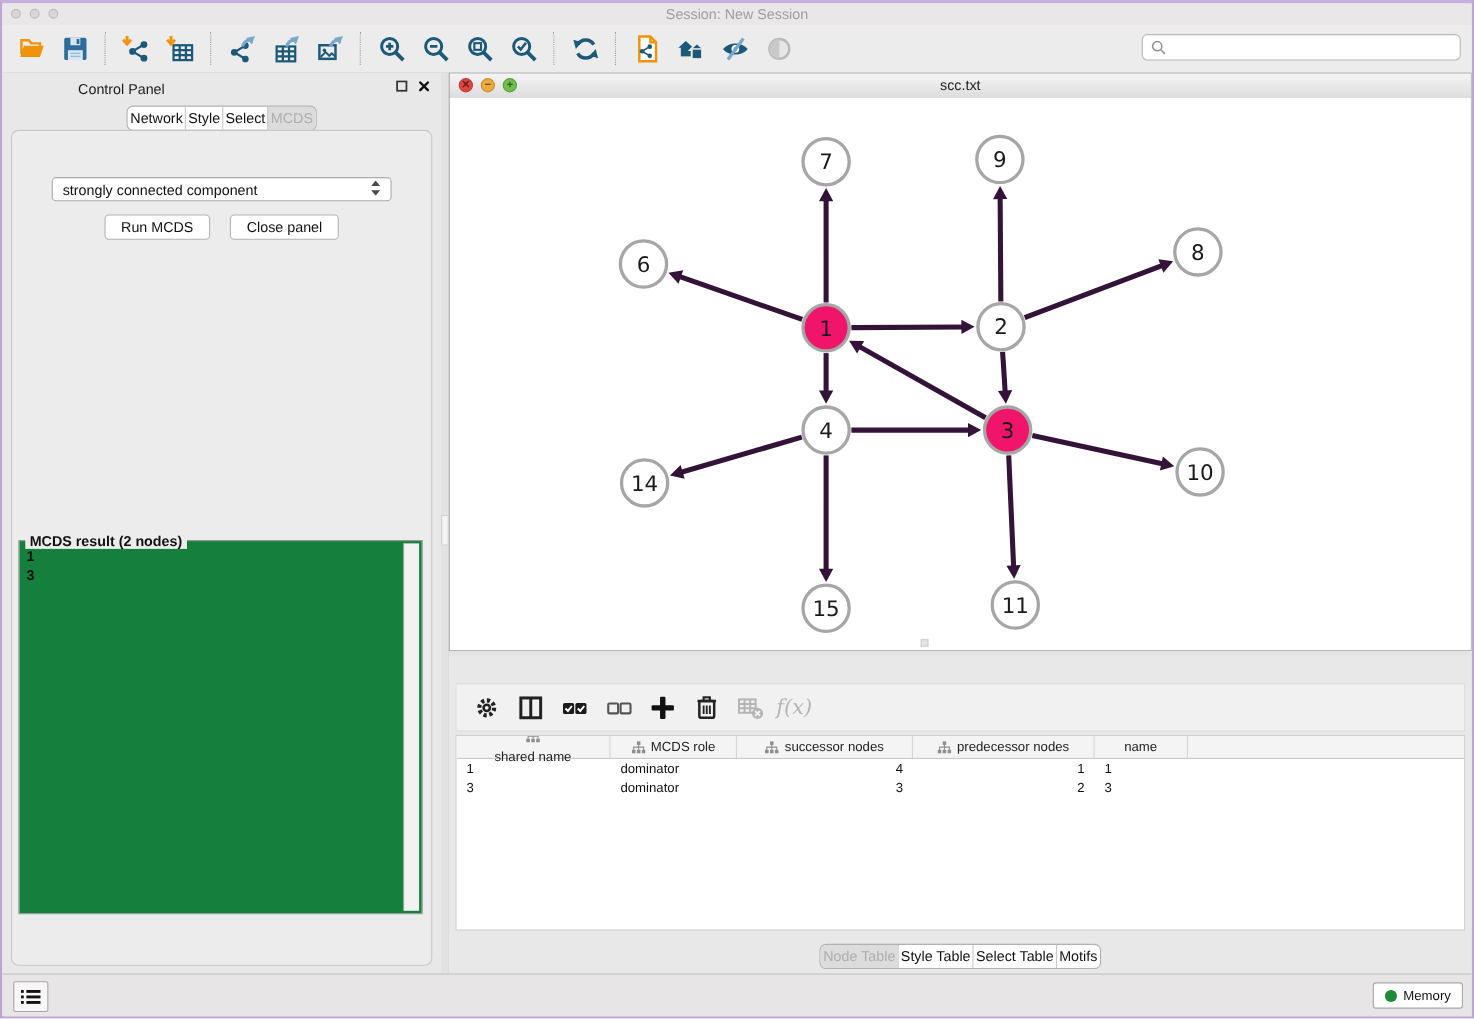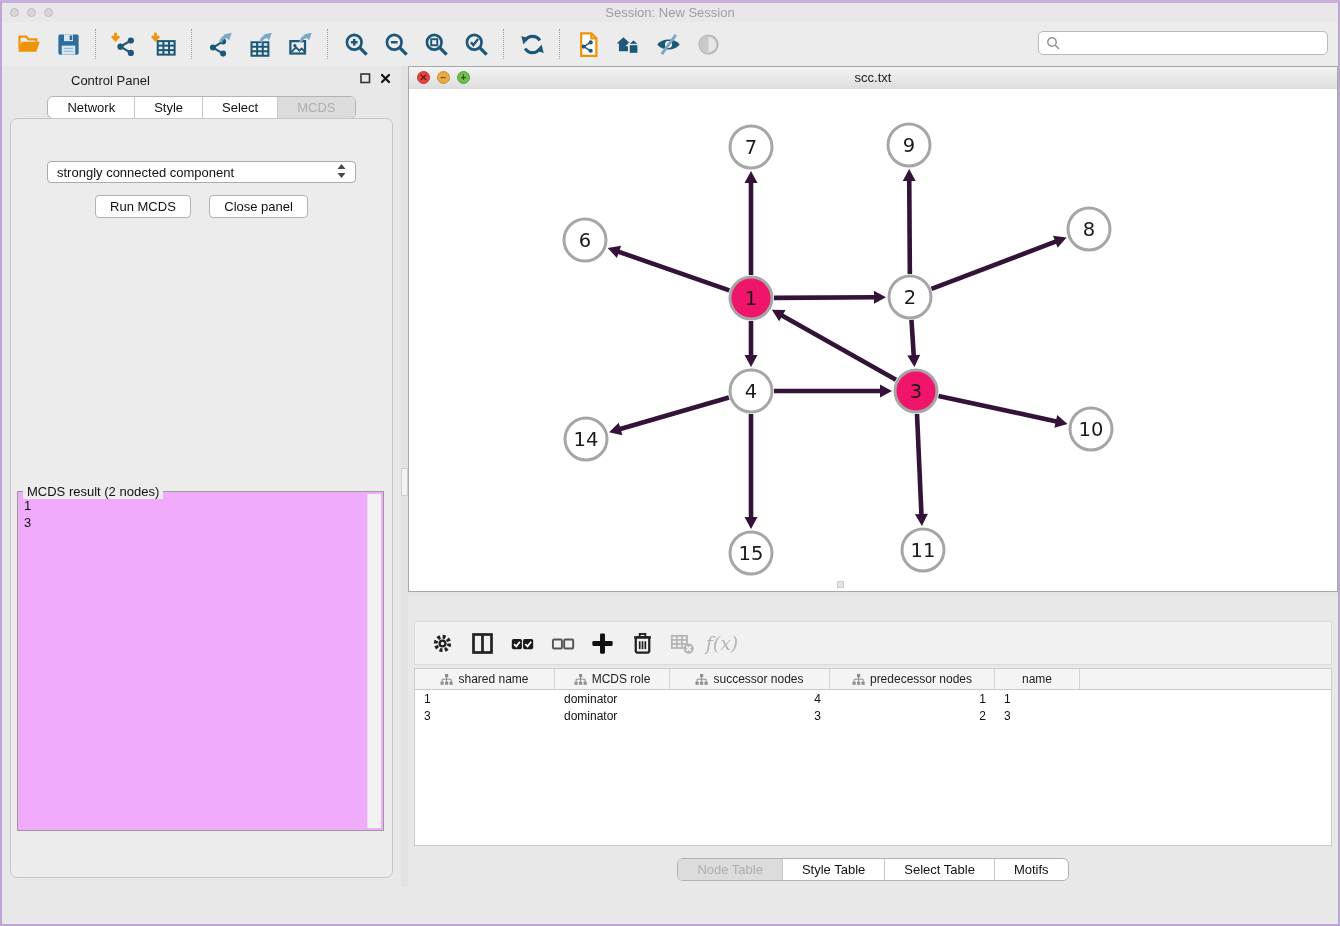--- a/index.html
+++ b/index.html
@@ -21,31 +21,31 @@
   .searchbox input{border:none;outline:none;flex:1;font-size:13px;background:transparent;margin-left:5px;font-family:inherit;}
   
   .workspace{position:absolute;top:63px;left:0;right:0;height:820px;}
   
   .control-panel{position:absolute;left:0;top:0;width:399px;height:100%;background:#e8e8e8;}
   .cp-header{position:absolute;left:16px;top:0;right:0;height:28px;margin-left:44px;}
   .panel-title{position:absolute;left:9px;top:7px;font-size:13px;color:#1a1a1a;}
   .panel-btns{position:absolute;right:10px;top:7px;display:flex;gap:9px;align-items:center;}
   .cp-tabs{position:absolute;top:30px;left:0;width:100%;text-align:center;}
   .seg{display:inline-flex;background:#fff;border:1px solid #b2b2b2;border-radius:6px;overflow:hidden;vertical-align:middle;}
-  .seg .tab{font-size:13px;padding:3px 19px;color:#111;border-left:1px solid #c8c8c8;white-space:nowrap;}
+  .seg .tab{font-size:13px;padding:3px 2px;color:#111;border-left:1px solid #c8c8c8;white-space:nowrap;}
   .seg .tab:first-child{border-left:none;}
   .seg .tab.selected{background:#dcdcdc;color:#aeaeae;text-align:right;}
   .mcds-panel{position:absolute;left:8px;right:8px;top:52px;bottom:8px;background:#ececec;border:1px solid #c6c6c6;border-radius:7px;}
   .opt-label{position:absolute;top:20px;width:100%;text-align:center;font-size:13px;color:#111;}
   .combo{position:absolute;left:36px;right:36px;top:42px;height:22px;background:#fff;border:1px solid #ababab;border-radius:4px;
          font-size:13px;display:flex;align-items:center;padding:0 9px;box-sizing:border-box;color:#111;gap:41px;}
   .combo .arrows{margin-left:auto;}
   .btnrow{position:absolute;top:76px;width:100%;text-align:center;}
   button.mac{font-size:13px;background:#fff;border:1px solid #b3b3b3;border-radius:4px;padding:3px 14px;margin:0 7px;font-family:inherit;color:#111;text-align:right;}
-  .result-box{position:absolute;left:6px;right:8px;top:372px;bottom:46px;border:1px solid #9a9a9a;background:#f0abfc;}
+  .result-box{position:absolute;left:6px;right:8px;top:372px;bottom:46px;border:1px solid #9a9a9a;background:#15803d;font-weight:bold;}
   .result-title{position:absolute;top:-8px;left:5px;background:#ececec;padding:0 4px;font-size:13px;color:#111;}
   .result-area{position:absolute;left:2px;top:3px;bottom:2px;right:16px;font-size:13px;line-height:17px;padding:2px 4px;color:#111;overflow:hidden;}
   .result-scroll{position:absolute;top:2px;bottom:2px;right:2px;width:13px;background:#f2f2f2;border-left:1px solid #e2e2e2;}
   
   .vsplit{position:absolute;left:399px;top:0;width:7px;height:100%;background:#e2e2e2;border-right:1px solid #b5b5b5;}
   .vsplit-handle{position:absolute;left:0;top:402px;width:5px;height:26px;background:#f4f4f4;border:1px solid #cfcfcf;}
   
   .network-window{position:absolute;left:406px;top:0;width:930px;height:526px;background:#fff;border:1px solid #a8a8a8;box-sizing:border-box;}
   .net-titlebar{position:relative;height:22px;background:linear-gradient(#f4f4f4,#dddddd);border-bottom:1px solid #a8a8a8;}
   .traffic{position:absolute;left:8px;top:4px;display:flex;gap:7px;}
@@ -455,21 +455,21 @@
               <circle cx="17.5" cy="16.5" r="4.5" fill="#b5b5b5"></circle>
               <path d="M15.5 14.5 l4 4 M19.5 14.5 l-4 4" stroke="#f1f1f1" stroke-width="1.6"></path>
             </svg>
           </div>
           <div class="tp-tool">
             <span class="fx">f(x)</span>
           </div>
         </div>
       <div class="tp-table">
         <div class="thead" id="table-head">
-            <div class="th" style="width: 140px;">
+            <div class="th" style="width: 140px; flex-direction: column;">
               <span style="display: inline-flex;">
                 <svg width="13" height="13" viewBox="0 0 13 13">
                   <g stroke="#8d8d8d" stroke-width="1" fill="none">
                     <path d="M6.6 4 v2 M2.1 8.6 v-2.4 h9 v2.4 M6.6 6 v2.6"></path>
                   </g>
                   <g fill="#8d8d8d">
                     <rect x="5" y="1" width="3.2" height="3.2"></rect>
                     <rect x="0.5" y="8.6" width="3.2" height="3.2"></rect>
                     <rect x="5" y="8.6" width="3.2" height="3.2"></rect>
                     <rect x="9.5" y="8.6" width="3.2" height="3.2"></rect>
@@ -549,13 +549,31 @@
       </div>
       <div class="tp-tabs"><span class="seg" id="tp-tabs-seg">
             <span class="tab selected">Node Table</span>
             <span class="tab">Style Table</span>
             <span class="tab">Select Table</span>
             <span class="tab">Motifs</span>
           </span></div>
     </div>
   </div>
 
+  <div class="statusbar">
+    <div class="list-btn">
+      <svg width="18" height="15" viewBox="0 0 18 15">
+        <g fill="#111">
+          <rect x="0" y="1" width="2.6" height="2.6"></rect>
+            <rect x="5" y="1" width="13" height="2.6"></rect>
+          <rect x="0" y="6" width="2.6" height="2.6"></rect>
+            <rect x="5" y="6" width="13" height="2.6"></rect>
+          <rect x="0" y="11" width="2.6" height="2.6"></rect>
+            <rect x="5" y="11" width="13" height="2.6"></rect>
+        </g>
+      </svg>
+    </div>
+    <div class="mem-btn">
+      <span class="mem-dot"></span>
+      <span>Memory</span>
+    </div>
+  </div>
 </div>
 
 </body></html>

